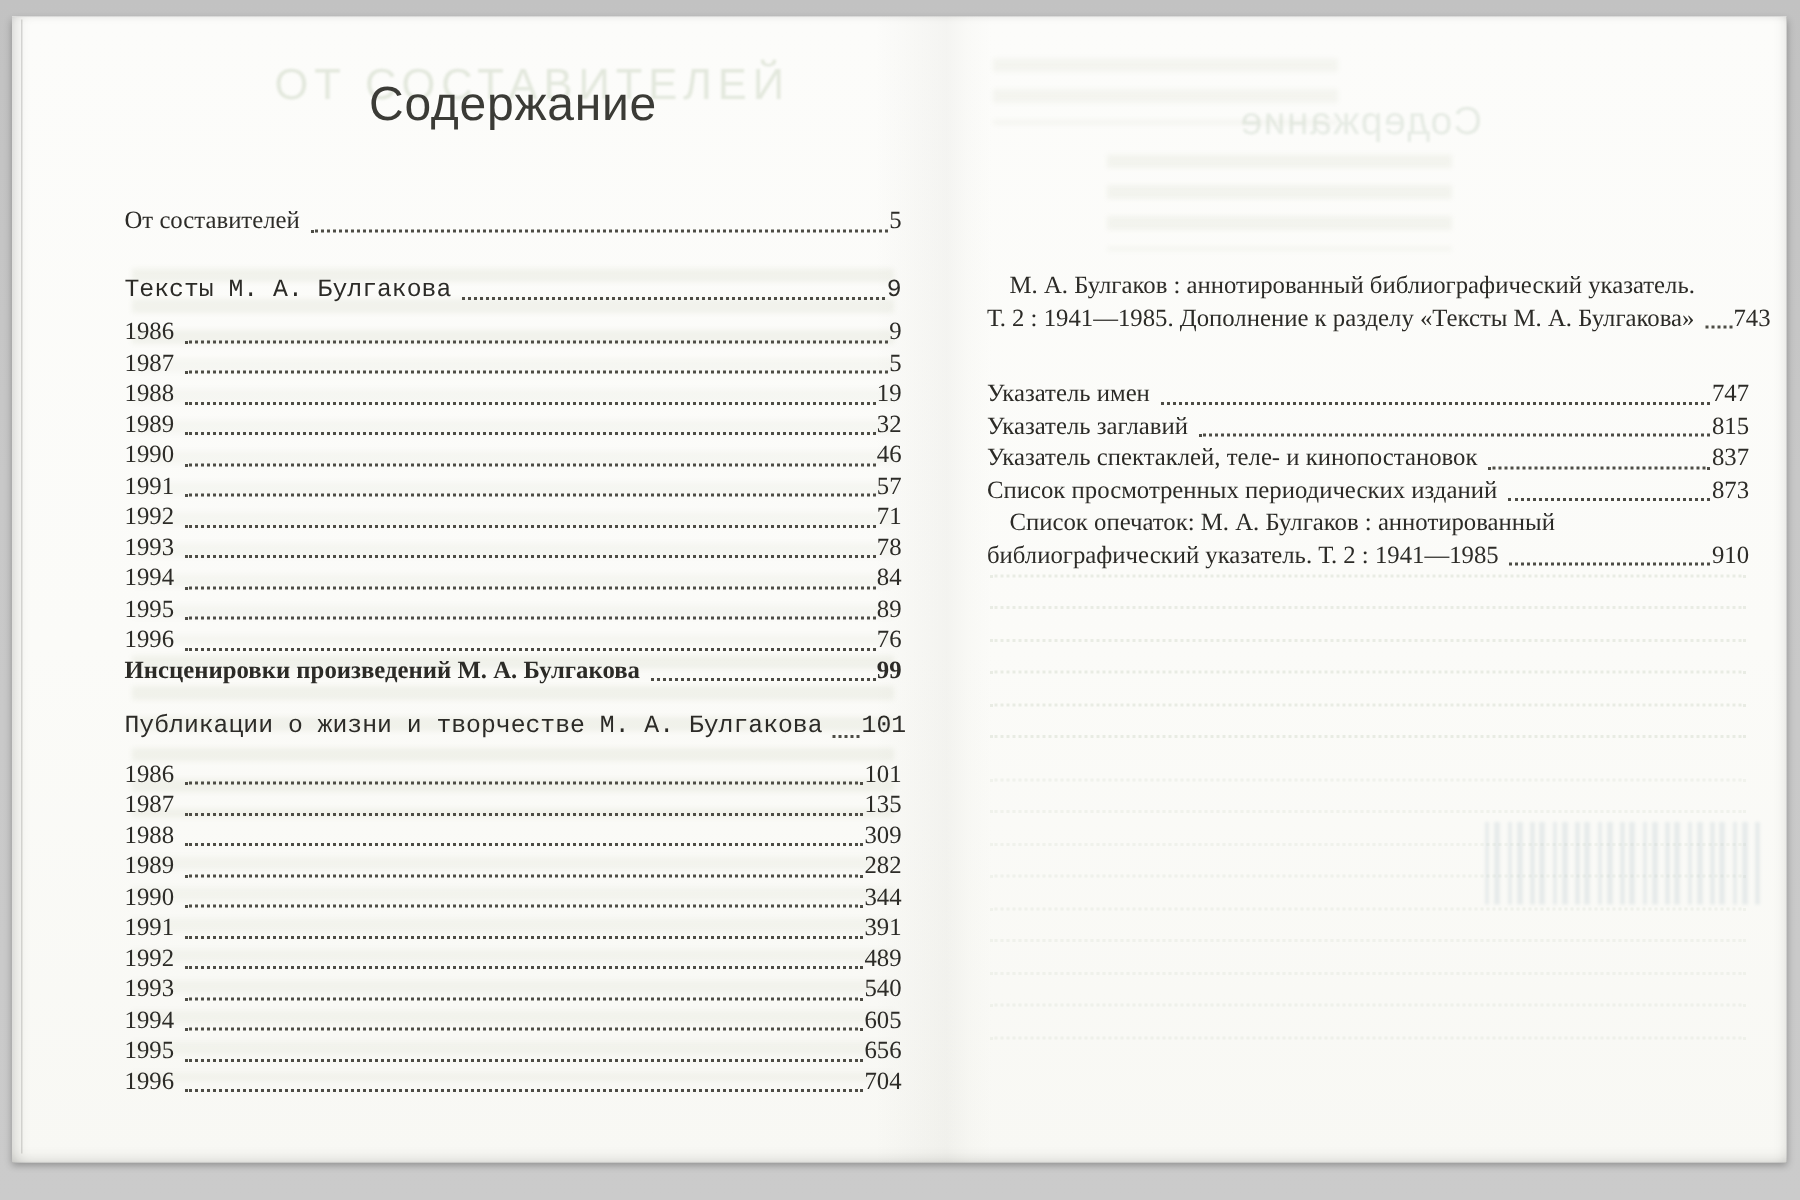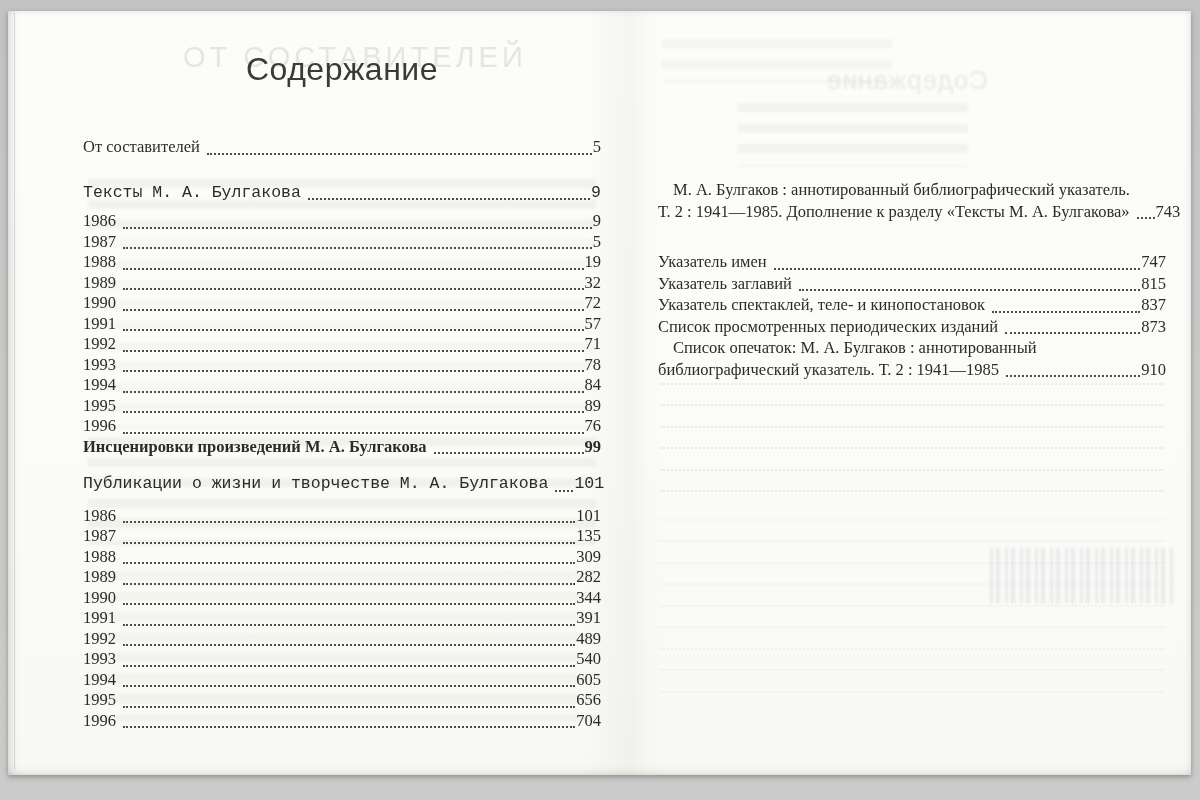--- a/index.html
+++ b/index.html
@@ -158,21 +158,21 @@
         <span class="num">19</span>
       </div>
       <div class="row">
         <span class="lbl">1989</span>
         <span class="dots"></span>
         <span class="num">32</span>
       </div>
       <div class="row">
         <span class="lbl">1990</span>
         <span class="dots"></span>
-        <span class="num">72</span>
+        <span class="num">46</span>
       </div>
       <div class="row">
         <span class="lbl">1991</span>
         <span class="dots"></span>
         <span class="num">57</span>
       </div>
       <div class="row">
         <span class="lbl">1992</span>
         <span class="dots"></span>
         <span class="num">71</span>

